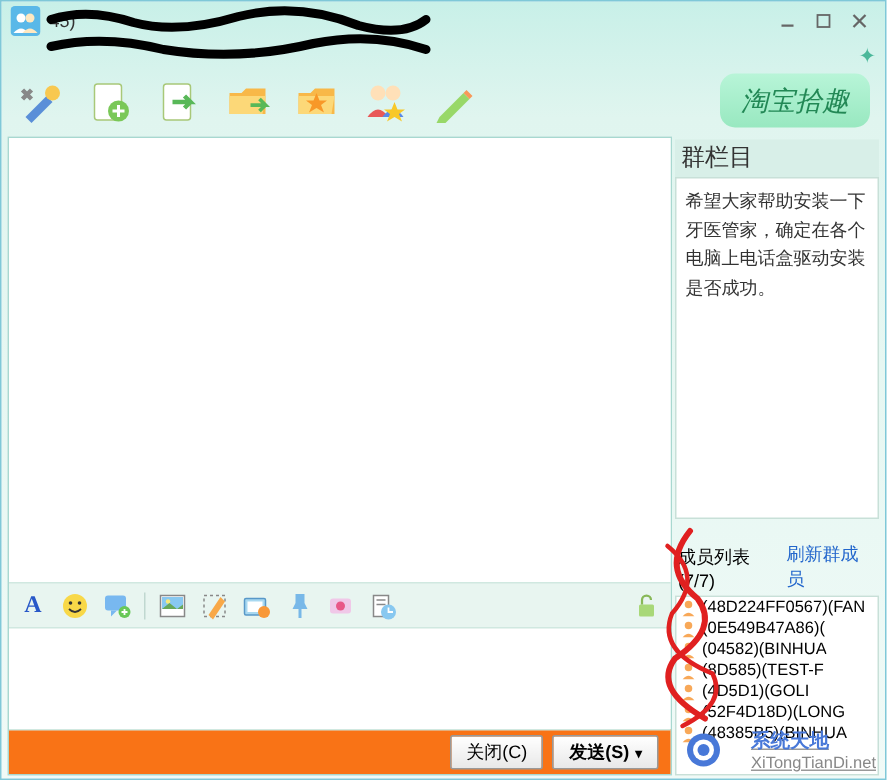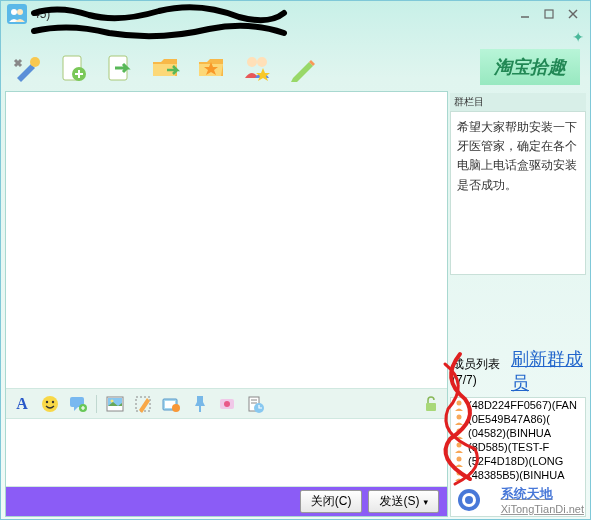--- a/index.html
+++ b/index.html
@@ -6,39 +6,39 @@
     body { font-family: "Microsoft YaHei", SimSun, sans-serif; font-size: 12px; background: #fff; }
     .window { width: 591px; height: 520px; border: 1px solid #7fc8d8; background: linear-gradient(to bottom, #c8f0e8 0%, #e0f5ef 15%, #f0faf7 100%); position: relative; overflow: hidden; }
     .titlebar { height: 26px; display: flex; align-items: center; padding: 0 6px; position: relative; }
     .titlebar-icon { width: 20px; height: 20px; margin-right: 6px; }
     .titlebar-text { flex: 1; font-size: 12px; color: #333; overflow: hidden; white-space: nowrap; }
     .win-controls { display: flex; gap: 2px; }
     .win-btn { width: 22px; height: 16px; display: flex; align-items: center; justify-content: center; cursor: pointer; }
     .subheader { height: 18px; padding-left: 30px; font-size: 11px; color: #555; overflow: hidden; white-space: nowrap; }
     .toolbar { height: 46px; display: flex; align-items: center; padding: 0 10px; gap: 14px; position: relative; }
     .toolbar-icon { width: 32px; height: 32px; display: flex; align-items: center; justify-content: center; cursor: pointer; }
-    .brand-badge { position: absolute; right: 10px; top: 4px; background: linear-gradient(to bottom, #b8f5d8, #98e8c0); padding: 6px 14px; font-size: 18px; font-weight: bold; color: #228855; font-style: italic; border-radius: 0; }
+    .brand-badge { position: absolute; right: 10px; top: 4px; background: linear-gradient(to bottom, #b8f5d8, #98e8c0); padding: 6px 14px; font-size: 18px; font-weight: normal; color: #228855; font-style: italic; border-radius: 10px; }
     .plus-icon { position: absolute; right: 6px; top: -16px; color: #4ab89a; font-size: 14px; }
     .main-area { display: flex; height: 428px; }
     .left-panel { flex: 1; display: flex; flex-direction: column; border: 1px solid #a8d8d0; background: #fff; margin: 0 0 2px 4px; }
     .chat-area { flex: 1; background: #fff; }
     .format-bar { height: 30px; background: #e8f5f0; border-top: 1px solid #d0e8e0; display: flex; align-items: center; padding: 0 6px; gap: 8px; }
     .format-icon { width: 20px; height: 20px; display: flex; align-items: center; justify-content: center; cursor: pointer; }
     .format-spacer { flex: 1; }
     .input-area { height: 68px; background: #fff; border-top: 1px solid #d0e8e0; }
-    .button-bar { height: 30px; display: flex; align-items: center; justify-content: flex-end; padding: 0 8px; gap: 6px; background: #8b5cf6; border-top: 1px solid #d0e8e0; }
+    .button-bar { height: 30px; display: flex; align-items: center; justify-content: flex-end; padding: 0 8px; gap: 6px; background: #f97316; border-top: 1px solid #d0e8e0; }
     .btn { padding: 2px 10px; border: 1px solid #999; background: linear-gradient(to bottom, #fff, #e8e8e8); border-radius: 2px; font-size: 12px; cursor: pointer; }
-    .btn-send { display: flex; align-items: center; }
+    .btn-send { display: flex; align-items: center; font-weight: bold; }
     .btn-send::after { content: "▾"; margin-left: 4px; font-size: 9px; }
     .right-panel { width: 142px; display: flex; flex-direction: column; padding: 2px 4px 2px 2px; }
-    .section-title { font-size: 10px; padding: 2px 4px; color: #333; background: #d8efe8; }
-    .section-body { background: #fff; padding: 6px; font-size: 12px; line-height: 1.6; color: #333; flex: 0 0 auto; height: 164px; border: 1px solid #c8e0d8; }
+    .section-title { font-size: 16px; padding: 2px 4px; color: #333; background: #d8efe8; }
+    .section-body { background: #fff; padding: 6px; font-size: 12px; line-height: 1.6; color: #333; flex: 0 0 auto; height: 228px; border: 1px solid #c8e0d8; }
     .spacer-right { flex: 1; }
     .member-header { display: flex; align-items: center; justify-content: space-between; font-size: 12px; padding: 2px 2px; }
-    .refresh-link { color: #2266cc; cursor: pointer; font-size: 18px; text-decoration: underline; }
+    .refresh-link { color: #2266cc; cursor: pointer; font-size: 12px; }
     .member-list { background: #fff; height: 120px; overflow: hidden; font-size: 11px; border: 1px solid #c8e0d8; }
     .member-row { display: flex; align-items: center; padding: 1px 2px; gap: 3px; white-space: nowrap; }
     .member-avatar { width: 12px; height: 12px; flex-shrink: 0; }
     .member-text { overflow: hidden; text-overflow: clip; }
     .watermark { position: absolute; right: 6px; bottom: 4px; font-size: 11px; color: #999; display: flex; align-items: center; gap: 20px; pointer-events: none; text-decoration: underline; }
     .watermark-logo { width: 24px; height: 24px; }
     .scribble { position: absolute; pointer-events: none; }
   </style>
 </head>
 <body>
@@ -251,20 +251,27 @@
               <circle cx="6" cy="4" r="2.5" fill="#f8a858"></circle>
               <path d="M2 12 Q6 7 10 12" fill="#f8a858"></path>
             </svg>
             <span class="member-text">(8D585)(TEST-F</span>
           </div>
         <div class="member-row">
             <svg class="member-avatar" viewBox="0 0 12 12">
               <circle cx="6" cy="4" r="2.5" fill="#f8a858"></circle>
               <path d="M2 12 Q6 7 10 12" fill="#f8a858"></path>
             </svg>
+            <span class="member-text">(4D5D1)(GOLI</span>
+          </div>
+        <div class="member-row">
+            <svg class="member-avatar" viewBox="0 0 12 12">
+              <circle cx="6" cy="4" r="2.5" fill="#f8a858"></circle>
+              <path d="M2 12 Q6 7 10 12" fill="#f8a858"></path>
+            </svg>
             <span class="member-text">(52F4D18D)(LONG</span>
           </div>
         <div class="member-row">
             <svg class="member-avatar" viewBox="0 0 12 12">
               <circle cx="6" cy="4" r="2.5" fill="#f8a858"></circle>
               <path d="M2 12 Q6 7 10 12" fill="#f8a858"></path>
             </svg>
             <span class="member-text">(48385B5)(BINHUA</span>
           </div>
       </div>

